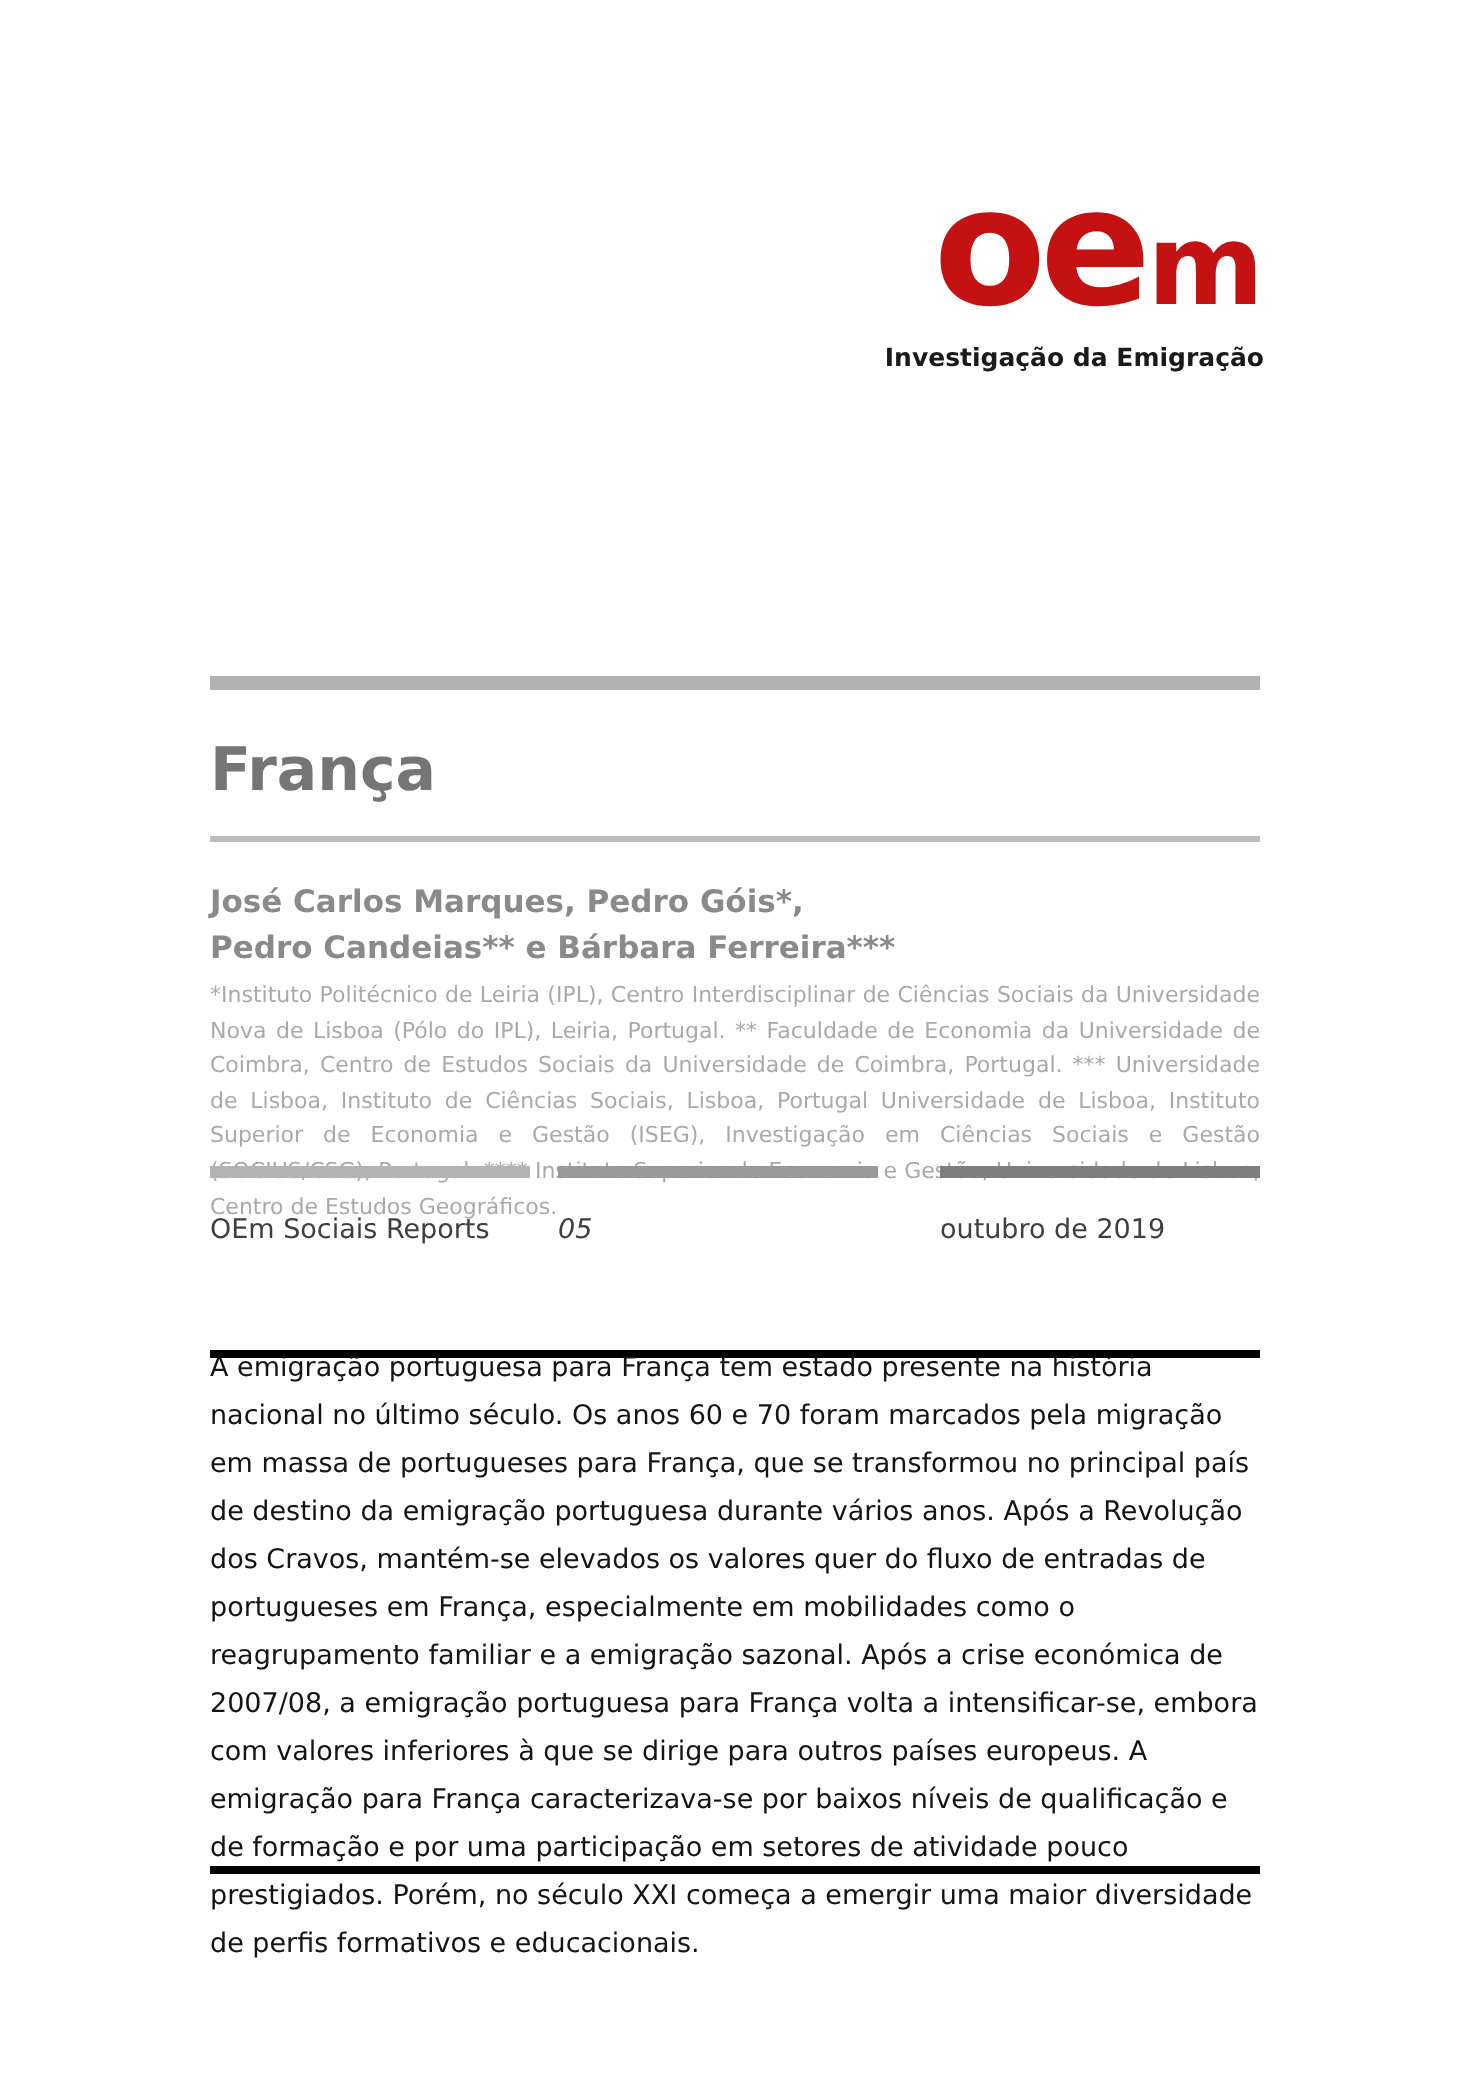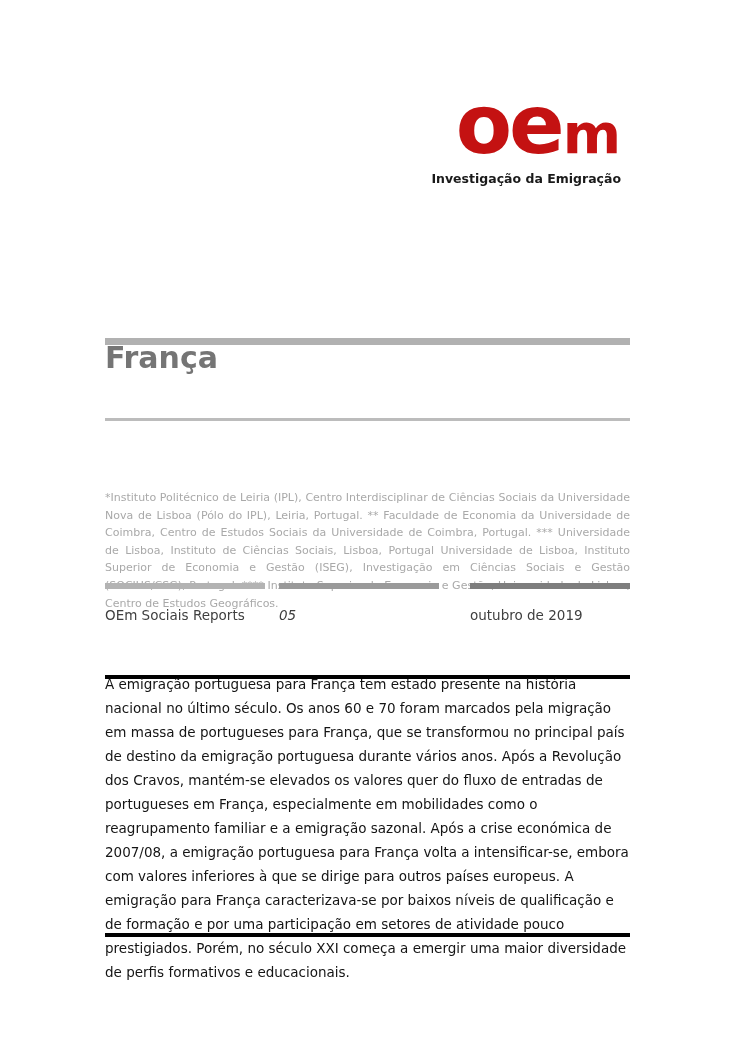--- a/index.html
+++ b/index.html
@@ -13,21 +13,21 @@
     height: 1041px;
     background: #ffffff;
     font-family: "DejaVu Sans", "Liberation Sans", sans-serif;
     overflow: hidden;
   }
 
   
   .logo {
     position: absolute;
     top: 92px;
-    right: 115px;
+    right: 104px;
     text-align: center;
   }
   .logo-word {
     display: flex;
     align-items: baseline;
     justify-content: flex-end;
     line-height: 66px;
   }
   .logo-oe {
     font-size: 82px;
@@ -54,21 +54,21 @@
 
   
   .rule-top   { top: 338px; height: 7px; background: #b1b1b1; }
   .rule-thin  { top: 418px; height: 3px; background: #bcbcbc; }
   .rule-black { height: 4px; background: #000000; }
   .rb1 { top: 675px; }
   .rb2 { top: 933px; }
 
   
   .title {
-    top: 340px;
+    top: 368px;
     margin: 0;
     font-size: 30px;
     font-weight: 700;
     color: #757575;
     letter-spacing: 0;
   }
 
   
   .authors {
     top: 440px;
@@ -124,20 +124,24 @@
     </div>
     <div class="logo-tagline">Investigação da Emigração</div>
   </header>
 
   <div class="col rule-top"></div>
 
   <h1 class="col title">França</h1>
 
   <div class="col rule-thin"></div>
 
+  <div class="col authors">
+    <div>José Carlos Marques, Pedro Góis*,</div>
+    <div>Pedro Candeias** e Bárbara Ferreira***</div>
+  </div>
 
   <p class="col affiliations">*Instituto Politécnico de Leiria (IPL), Centro Interdisciplinar de Ciências Sociais da Universidade Nova de Lisboa (Pólo do IPL), Leiria, Portugal. ** Faculdade de Economia da Universidade de Coimbra, Centro de Estudos Sociais da Universidade de Coimbra, Portugal. *** Universidade de Lisboa, Instituto de Ciências Sociais, Lisboa, Portugal Universidade de Lisboa, Instituto Superior de Economia e Gestão (ISEG), Investigação em Ciências Sociais e Gestão (SOCIUS/CSG), Portugal. **** Instituto Superior de Economia e Gestão, Universidade de Lisboa, Centro de Estudos Geográficos.</p>
 
   <div class="col meta-bars">
     <span class="bar b1 seg1"></span>
     <span class="bar b2 seg2"></span>
     <span class="bar b3 seg3"></span>
   </div>
 
   <div class="col meta-row">

